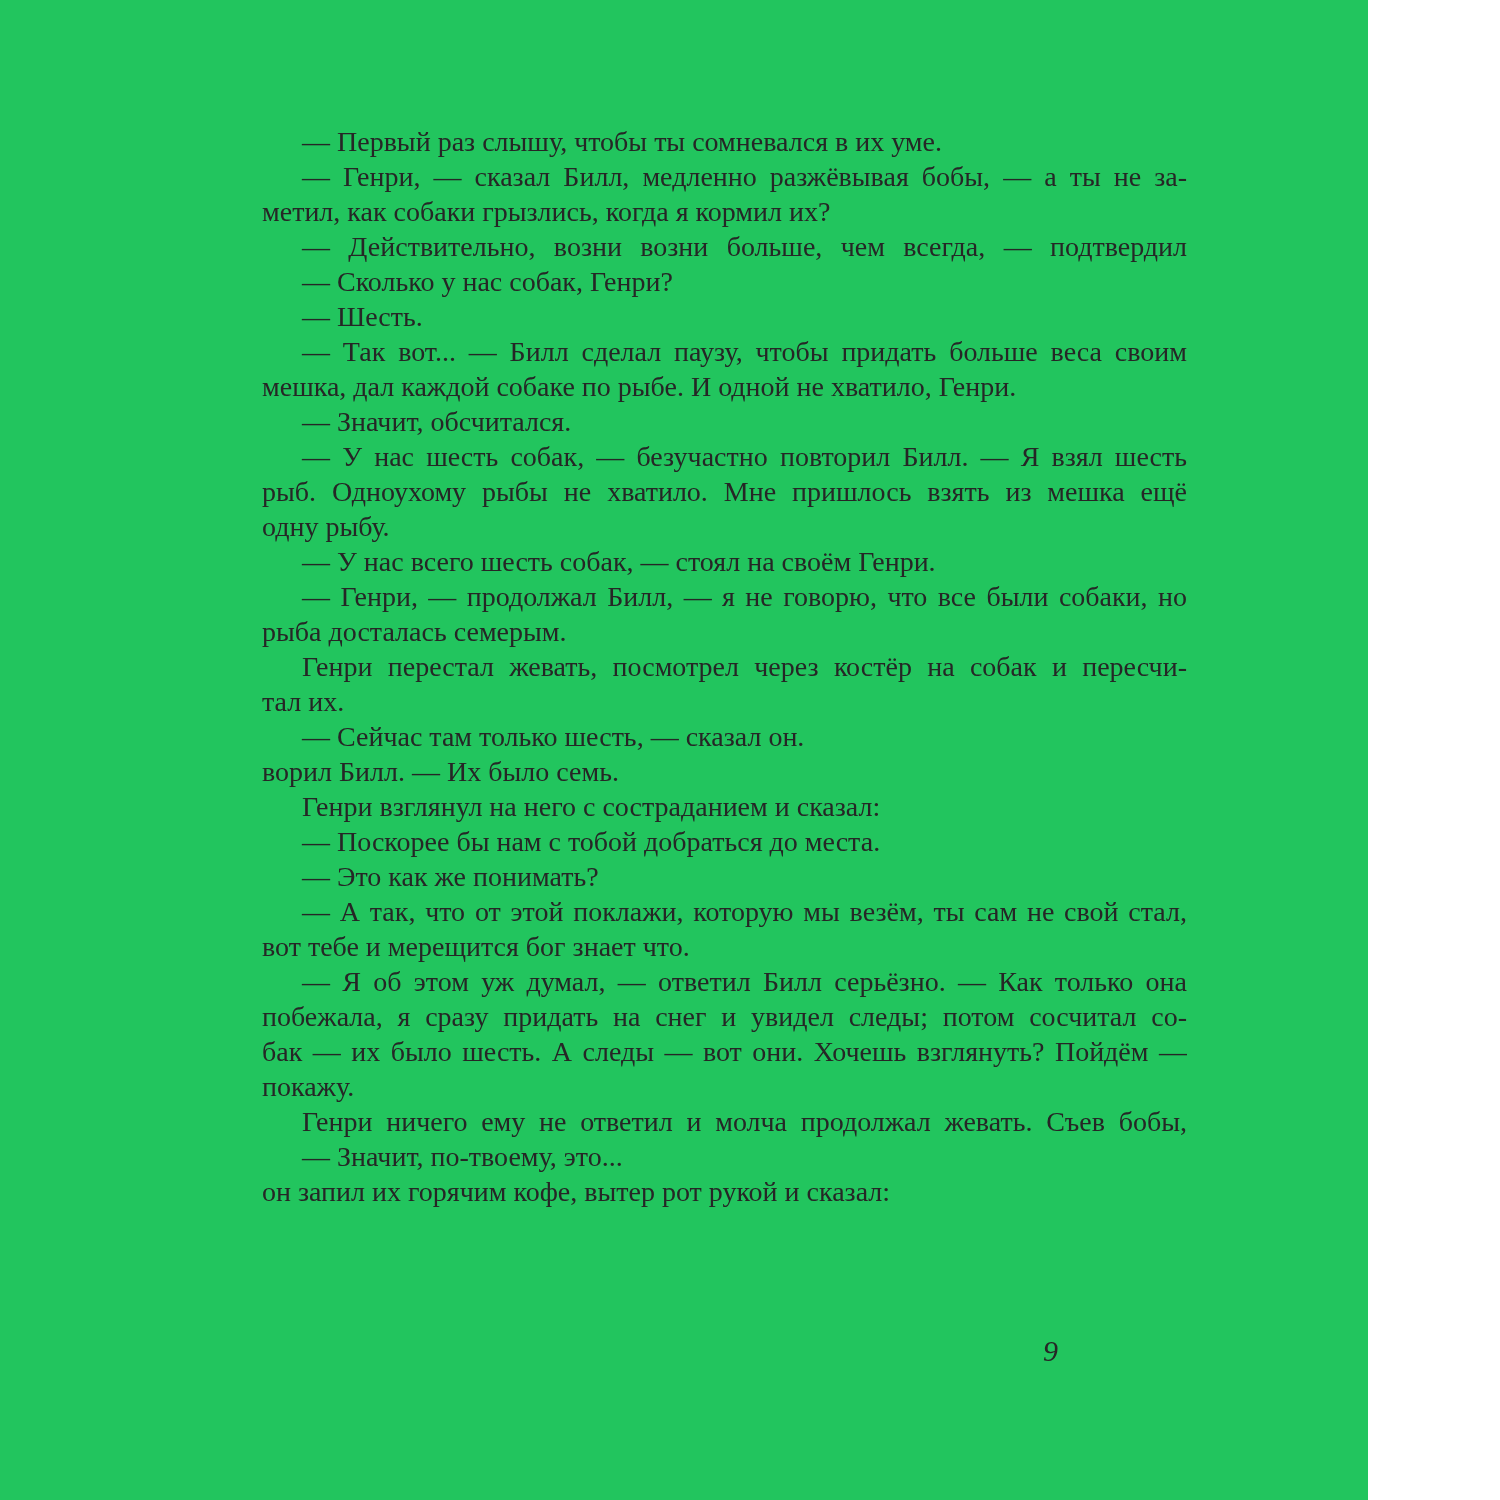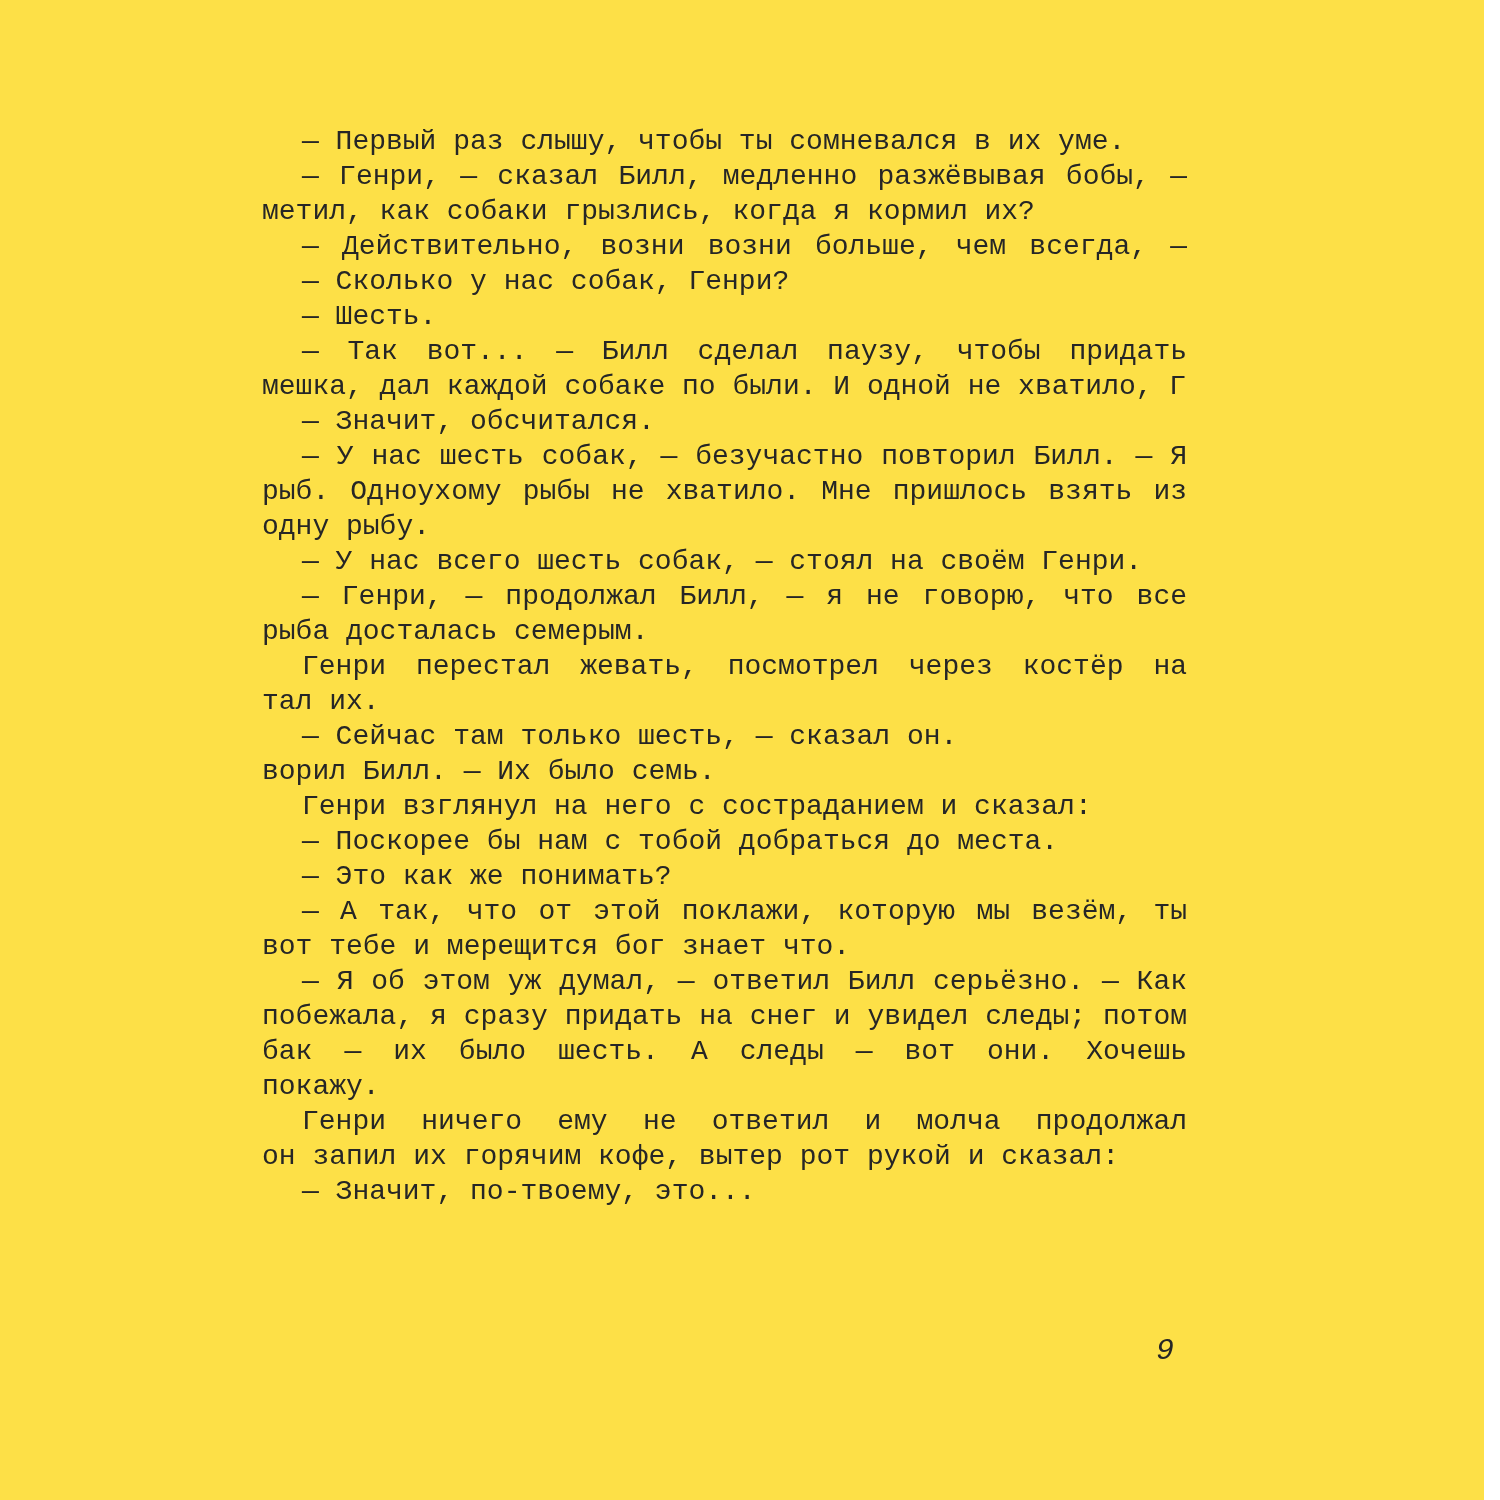--- a/index.html
+++ b/index.html
@@ -2,25 +2,25 @@
 <html><head>
 <meta charset="utf-8">
 <style>
   html, body {
     margin: 0;
     padding: 0;
     background: #ffffff;
   }
   .book-page {
     position: relative;
-    width: 1484px;
+    width: 1368px;
     height: 1500px;
-    background: #fde047;
+    background: #22c55e;
     overflow: hidden;
-    font-family: Liberation Mono, monospace;
+    font-family: Liberation Serif, serif;
     color: #262626;
   }
   .page-text {
     position: absolute;
     left: 262px;
     top: 124px;
     width: 925px;
     font-size: 28px;
   }
   .line {
@@ -52,21 +52,21 @@
 
 <div class="book-page">
   <div class="page-text">
       <div class="line indent">— Первый раз слышу, чтобы ты сомневался в их уме.</div>
       <div class="line indent cont">— Генри, — сказал Билл, медленно разжёвывая бобы, — а ты не за-</div>
       <div class="line">метил, как собаки грызлись, когда я кормил их?</div>
       <div class="line indent cont">— Действительно, возни возни больше, чем всегда, — подтвердил</div>
       <div class="line indent">— Сколько у нас собак, Генри?</div>
       <div class="line indent">— Шесть.</div>
       <div class="line indent cont">— Так вот... — Билл сделал паузу, чтобы придать больше веса своим</div>
-      <div class="line">мешка, дал каждой собаке по были. И одной не хватило, Генри.</div>
+      <div class="line">мешка, дал каждой собаке по рыбе. И одной не хватило, Генри.</div>
       <div class="line indent">— Значит, обсчитался.</div>
       <div class="line indent cont">— У нас шесть собак, — безучастно повторил Билл. — Я взял шесть</div>
       <div class="line cont">рыб. Одноухому рыбы не хватило. Мне пришлось взять из мешка ещё</div>
       <div class="line">одну рыбу.</div>
       <div class="line indent">— У нас всего шесть собак, — стоял на своём Генри.</div>
       <div class="line indent cont">— Генри, — продолжал Билл, — я не говорю, что все были собаки, но</div>
       <div class="line">рыба досталась семерым.</div>
       <div class="line indent cont">Генри перестал жевать, посмотрел через костёр на собак и пересчи-</div>
       <div class="line">тал их.</div>
       <div class="line indent">— Сейчас там только шесть, — сказал он.</div>
@@ -74,17 +74,17 @@
       <div class="line indent">Генри взглянул на него с состраданием и сказал:</div>
       <div class="line indent">— Поскорее бы нам с тобой добраться до места.</div>
       <div class="line indent">— Это как же понимать?</div>
       <div class="line indent cont">— А так, что от этой поклажи, которую мы везём, ты сам не свой стал,</div>
       <div class="line">вот тебе и мерещится бог знает что.</div>
       <div class="line indent cont">— Я об этом уж думал, — ответил Билл серьёзно. — Как только она</div>
       <div class="line cont">побежала, я сразу придать на снег и увидел следы; потом сосчитал со-</div>
       <div class="line cont">бак — их было шесть. А следы — вот они. Хочешь взглянуть? Пойдём —</div>
       <div class="line">покажу.</div>
       <div class="line indent cont">Генри ничего ему не ответил и молча продолжал жевать. Съев бобы,</div>
+      <div class="line indent">— Значит, по-твоему, это...</div>
       <div class="line">он запил их горячим кофе, вытер рот рукой и сказал:</div>
-      <div class="line indent">— Значит, по-твоему, это...</div>
     </div>
   <div class="page-number">9</div>
 </div>
 
 </body></html>

